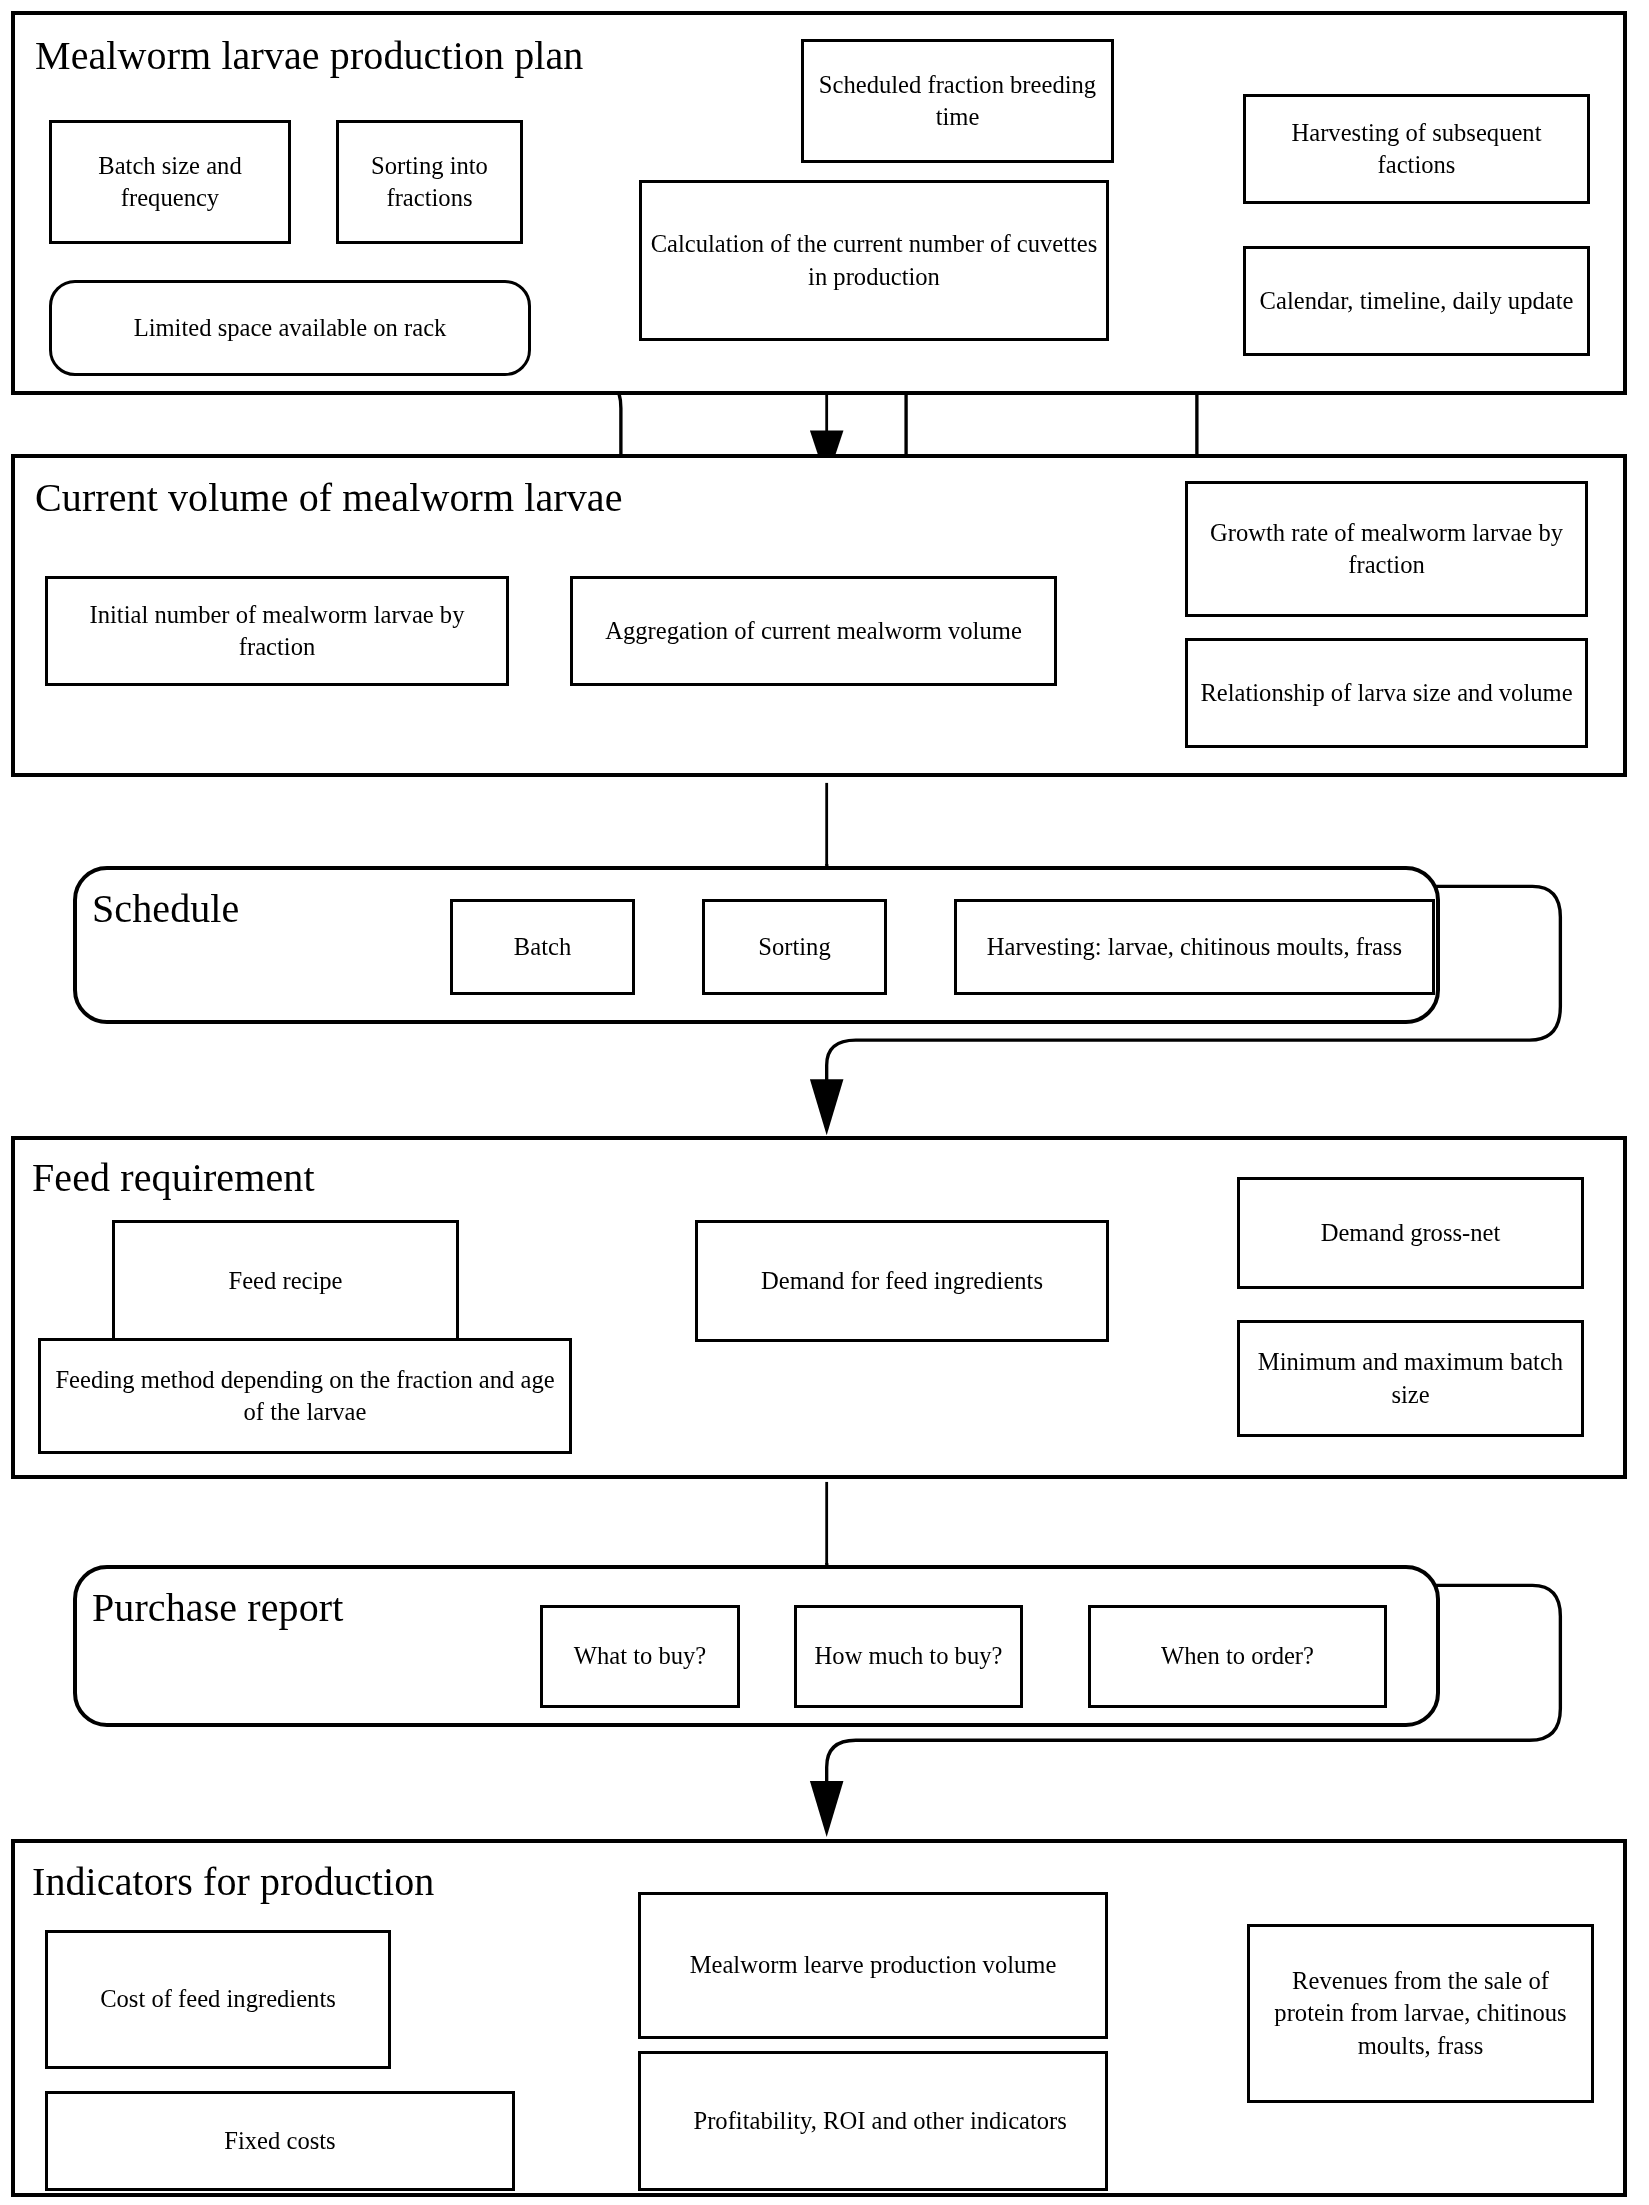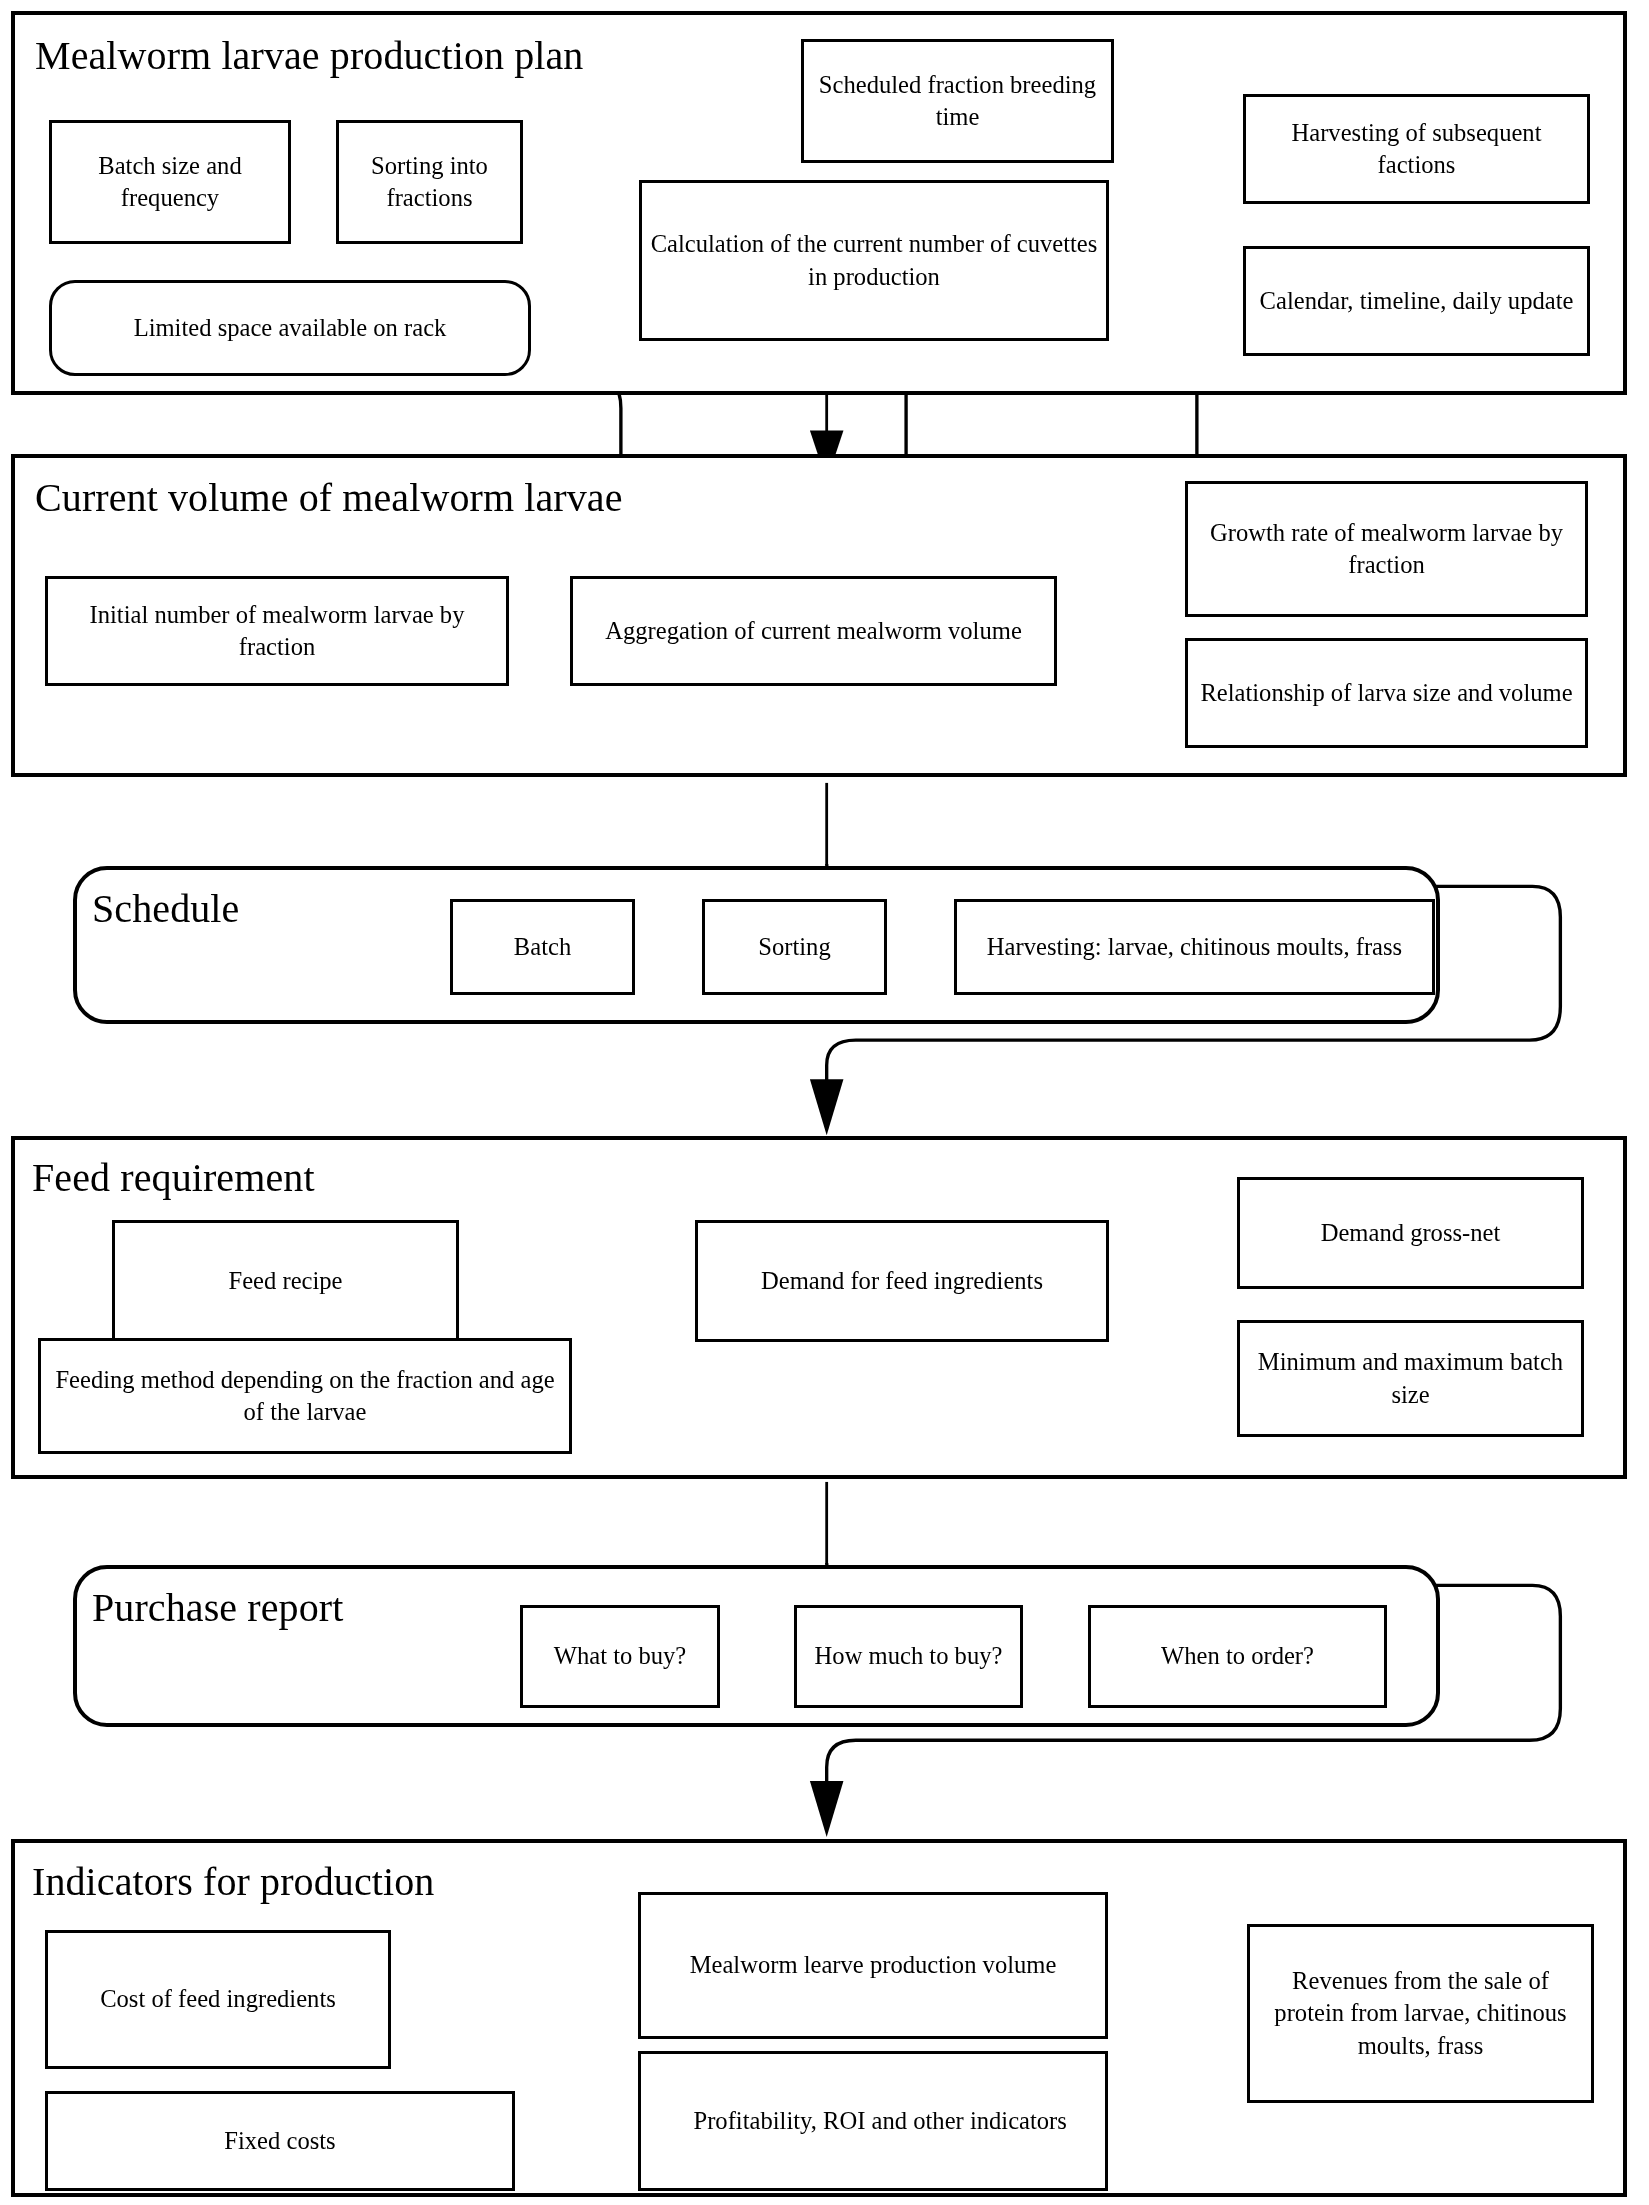--- a/index.html
+++ b/index.html
@@ -204,21 +204,21 @@
   <div class="node" style="left:1237px;top:1177px;width:347px;height:112px;">
     <span>Demand gross-net</span>
   </div>
   <div class="node" style="left:1237px;top:1320px;width:347px;height:117px;">
     <span>Minimum and maximum batch size</span>
   </div>
 
   <div class="abs stage-round" style="left:73px;top:1565px;width:1367px;height:162px;"></div>
   <div class="stage-title" style="left:92px;top:1587px;">Purchase report</div>
 
-  <div class="node" style="left:520px;top:1605px;width:200px;height:103px;">
+  <div class="node" style="left:540px;top:1605px;width:200px;height:103px;">
     <span>What to buy?</span>
   </div>
   <div class="node" style="left:794px;top:1605px;width:229px;height:103px;">
     <span>How much to buy?</span>
   </div>
   <div class="node" style="left:1088px;top:1605px;width:299px;height:103px;">
     <span>When to order?</span>
   </div>
 
   <div class="abs stage" style="left:11.2px;top:1839px;width:1616px;height:358px;"></div>

